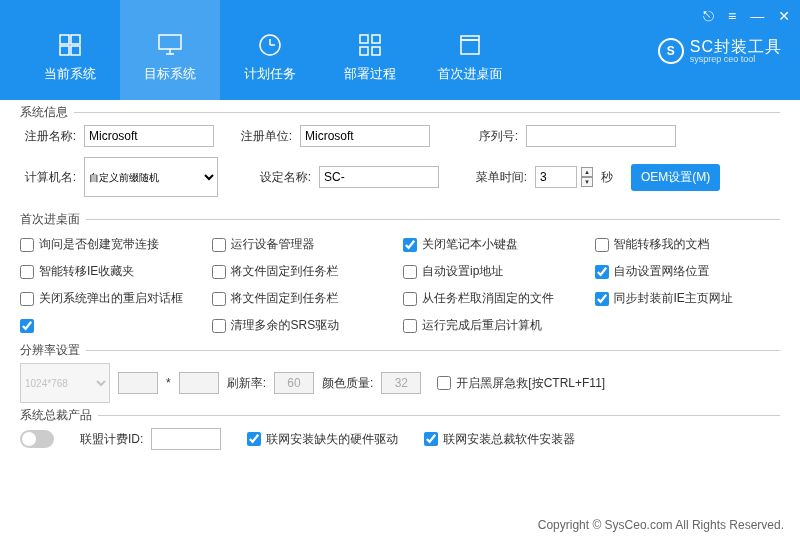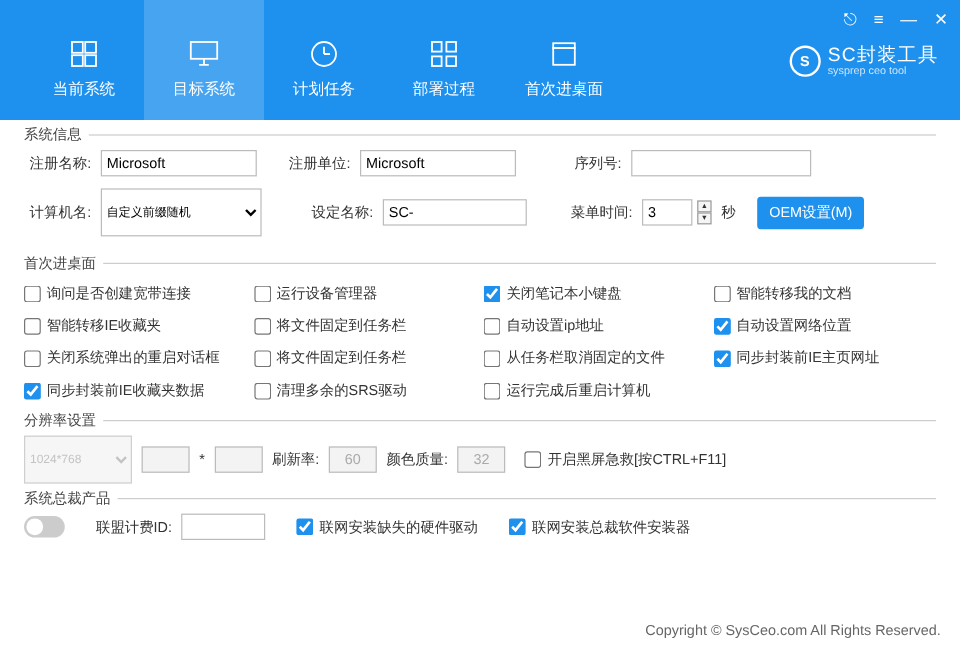--- a/index.html
+++ b/index.html
@@ -184,21 +184,20 @@
         <label class="chk">
           <input type="checkbox" style="">
           <span>从任务栏取消固定的文件</span>
         </label>
         <label class="chk">
           <input type="checkbox" checked="" style="">
           <span>同步封装前IE主页网址</span>
         </label>
         <label class="chk">
           <input type="checkbox" checked="" style="">
-          <span>同步封装前IE收藏夹数据</span>
         </label>
         <label class="chk">
           <input type="checkbox" style="">
           <span>清理多余的SRS驱动</span>
         </label>
         <label class="chk">
           <input type="checkbox" style="">
           <span>运行完成后重启计算机</span>
         </label>
       </div>

